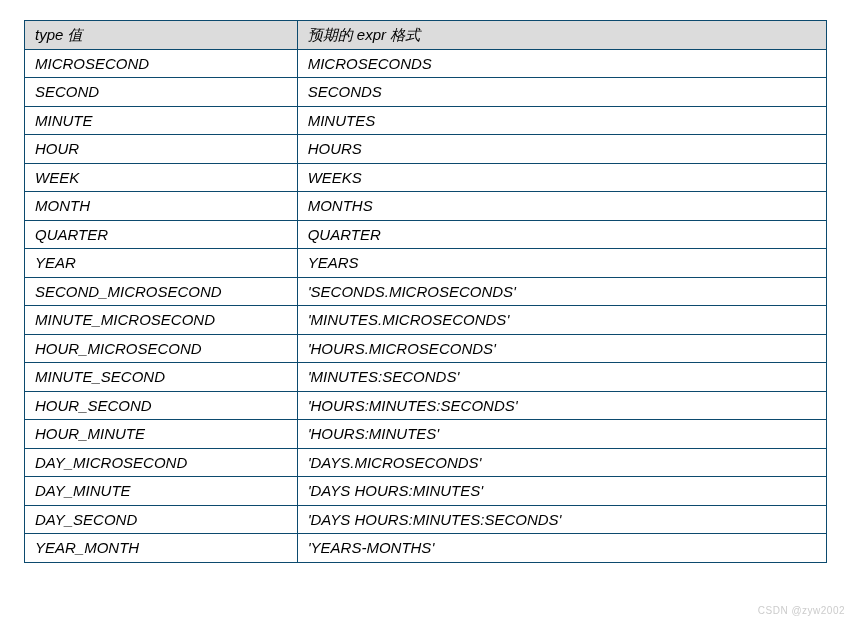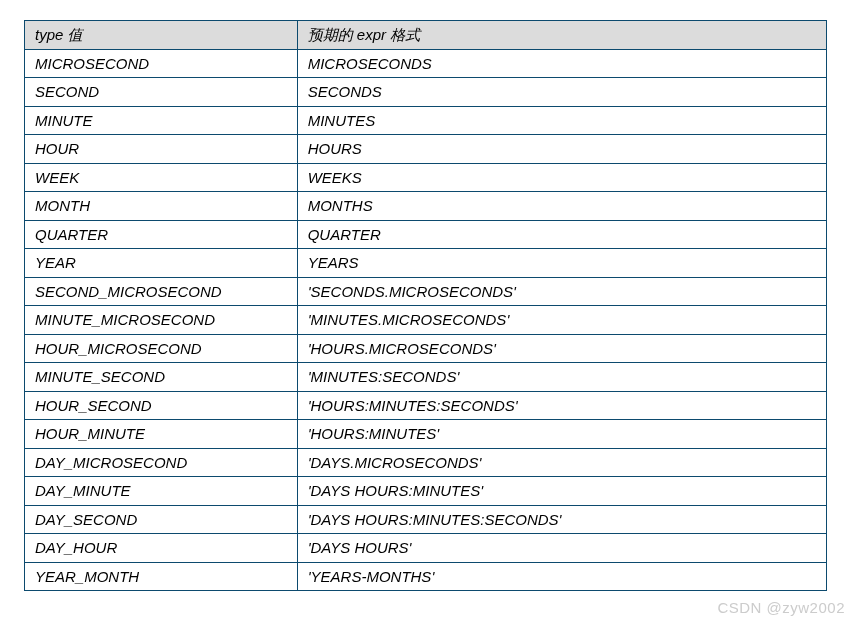--- a/index.html
+++ b/index.html
@@ -40,21 +40,21 @@
       width: 34%;
     }
     col.col2 {
       width: 66%;
     }
     .watermark {
       position: absolute;
       right: 6px;
       bottom: 6px;
       color: #cccccc;
-      font-size: 15px;
+      font-size: 10px;
       font-family: Arial, sans-serif;
       letter-spacing: 0.5px;
       pointer-events: none;
       text-align: right;
     }
   </style>
 </head>
 <body>
 
 <div class="wrapper">
@@ -132,24 +132,20 @@
         </tr>
       <tr>
           <td>DAY_MINUTE</td>
           <td>'DAYS HOURS:MINUTES'</td>
         </tr>
       <tr>
           <td>DAY_SECOND</td>
           <td>'DAYS HOURS:MINUTES:SECONDS'</td>
         </tr>
       <tr>
-          <td>DAY_HOUR</td>
-          <td>'DAYS HOURS'</td>
-        </tr>
-      <tr>
           <td>YEAR_MONTH</td>
           <td>'YEARS-MONTHS'</td>
         </tr>
     </tbody>
   </table>
 </div>
 
 <div class="watermark">CSDN @zyw2002</div>
 
 </body></html>

